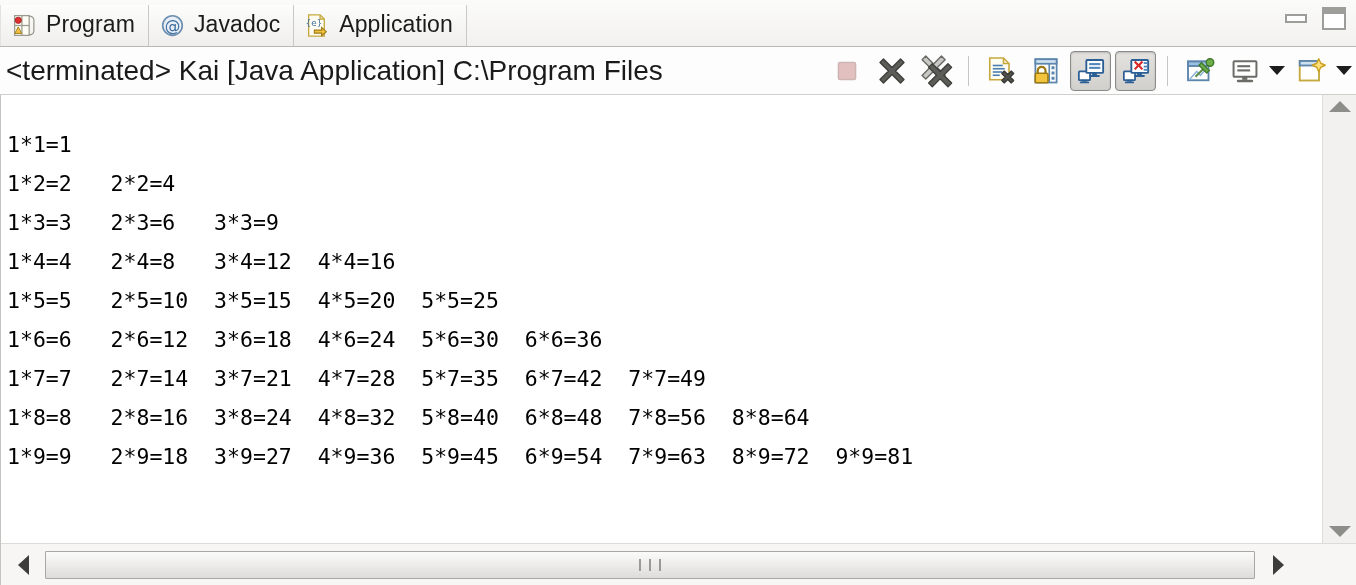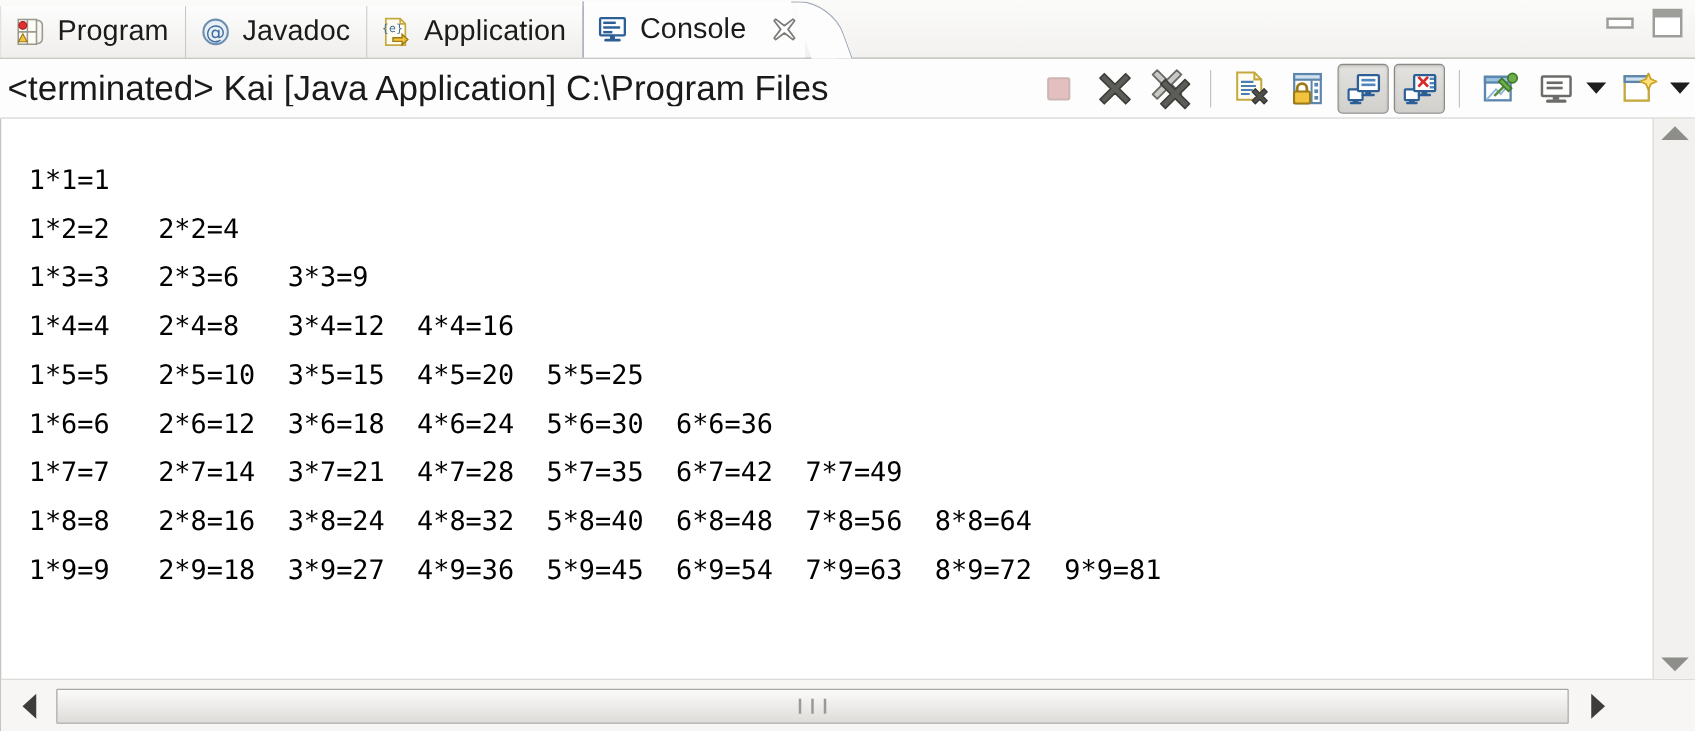--- a/index.html
+++ b/index.html
@@ -106,21 +106,21 @@
   
   .body{
     position:relative;
     height:calc(585px - 47px - 48px);
     background:#ffffff;
     box-sizing:border-box;
     border-left:1px solid #c4c4c0;
     display:flex;flex-direction:column;
   }
   .textwrap{
-    position:relative;flex:1 1 auto;overflow:hidden;display:flex;margin-left:16px;
+    position:relative;flex:1 1 auto;overflow:hidden;display:flex;
   }
   .console-text{
     flex:1 1 auto;
     font-family:"DejaVu Sans Mono","Liberation Mono",monospace;
     font-size:21.5px;
     line-height:39px;
     color:#000000;
     white-space:pre;
     padding:8px 0 0 6px;
     letter-spacing:0px;
@@ -202,38 +202,20 @@
         <svg width="25" height="25" viewBox="0 0 24 24">
           <path d="M3.5 1.8 h11 l4 4 v16.4 h-15 z" fill="#fffdf2" stroke="#c5a93f" stroke-width="1.3"></path>
           <path d="M14.5 1.8 v4 h4" fill="none" stroke="#c5a93f" stroke-width="1.3"></path>
           <text x="8.6" y="12.4" font-size="8.5" text-anchor="middle" font-family="DejaVu Sans, sans-serif" fill="#3d6d9e">{e}</text>
           <path d="M9 16.5 h7 v-2.6 l4.4 4 l-4.4 4 v-2.6 h-7 z" fill="#f2c33c" stroke="#9e7a14" stroke-width="1.1"></path>
         </svg>
       </span>
       <span class="tab-label">Application</span>
     </div>
 
-    <div class="tab active">
-      <span class="ticon">
-        <svg width="25" height="25" viewBox="0 0 24 24">
-          <rect x="2" y="3.4" width="19" height="13.2" rx="0.8" fill="#ffffff" stroke="#2b5f96" stroke-width="1.8"></rect>
-          <rect x="4.4" y="6" width="9.6" height="1.9" fill="#2b5f96"></rect>
-          <rect x="4.4" y="9.6" width="13" height="1.9" fill="#2b5f96"></rect>
-          <rect x="4.4" y="13.2" width="7" height="1.9" fill="#2b5f96"></rect>
-          <rect x="9.6" y="16.6" width="3.8" height="3" fill="#2b5f96"></rect>
-          <rect x="5.2" y="19.2" width="12.6" height="2.2" rx="1" fill="#2b5f96"></rect>
-        </svg>
-      </span>
-      <span class="tab-label">Console</span>
-      <span class="tab-close">
-        <svg width="21" height="21" viewBox="0 0 20 20">
-          <path d="M2.2 3.4 L3.4 2.2 L10 7.2 L16.6 2.2 L17.8 3.4 L12.8 10 L17.8 16.6 L16.6 17.8 L10 12.8 L3.4 17.8 L2.2 16.6 L7.2 10 Z" fill="#ffffff" stroke="#7b7b78" stroke-width="1.3" stroke-linejoin="round"></path>
-        </svg>
-      </span>
-    </div>
 
     <div class="winbtns">
       <span class="wb-min"></span>
       <span class="wb-max"></span>
     </div>
   </div>
 
   <div class="toolbar">
 
     <div class="launchlabel">&lt;terminated&gt; Kai [Java Application] C:\Program Files</div>

